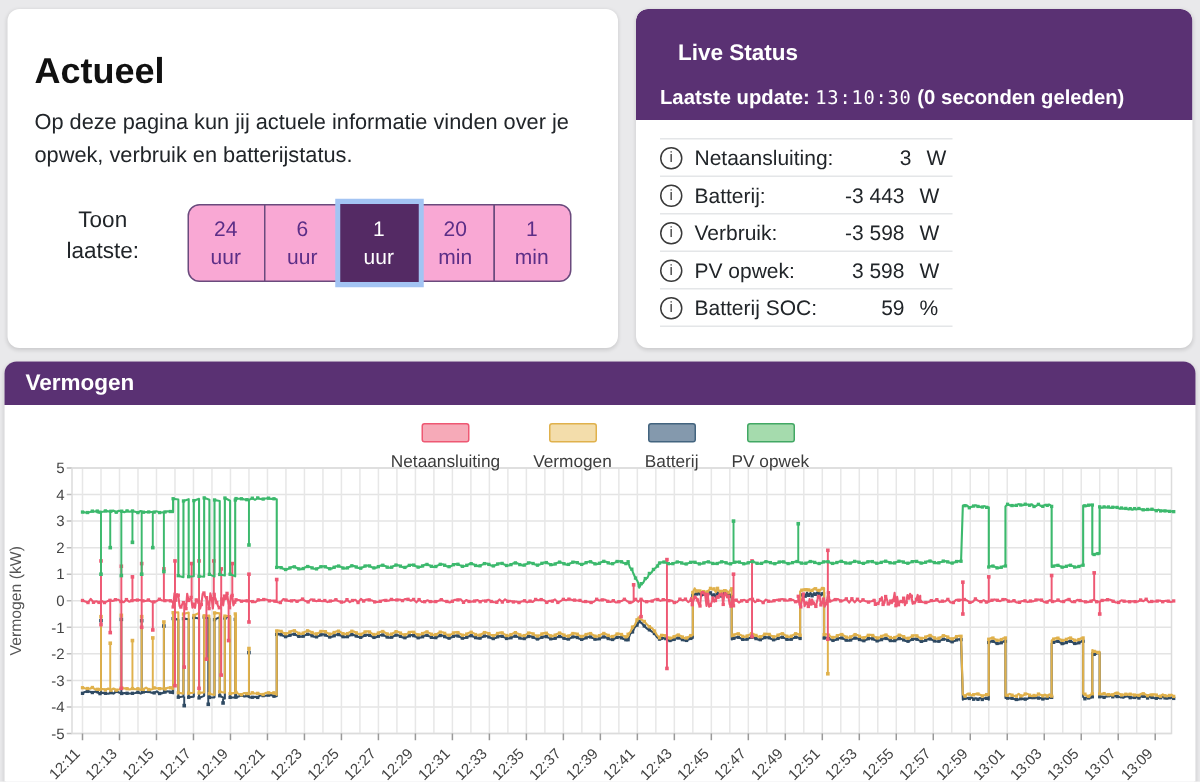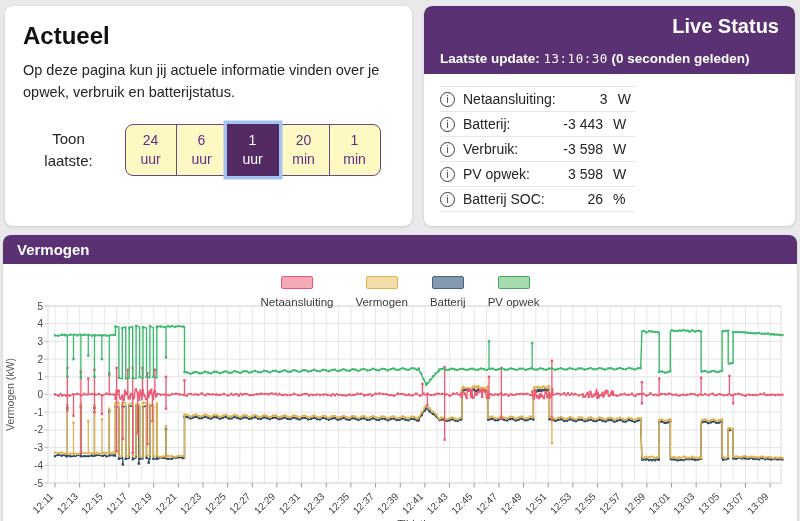--- a/index.html
+++ b/index.html
@@ -4,35 +4,35 @@
 <style>
   * { box-sizing: border-box; }
   html,body { margin:0; padding:0; background:#e9e9eb; font-family:"Liberation Sans",sans-serif; color:#212529; }
   .page { width:800px; height:521px; overflow:hidden; }
 
   .top-row { display:flex; gap:12px; padding:6px 5px 0 5px; align-items:stretch; }
   .card { background:#fff; border-radius:8px; box-shadow:0 1px 3px rgba(0,0,0,.14); flex:1 1 0; }
 
   
   .actueel { padding:14px 18px 18px 18px; }
-  .actueel h1 { font-size:24px; margin:2px 0 10px 0; color:#111; }
+  .actueel h1 { font-size:24px; margin:14px 0 10px 0; color:#111; }
   .actueel p { font-size:14.5px; line-height:1.5; margin:0; }
-  .toon-row { display:flex; align-items:center; justify-content:center; gap:24px; margin-top:20px; }
+  .toon-row { display:flex; justify-content:center; gap:24px; margin-top:20px; }
   .toon-label { font-size:15px; text-align:center; line-height:1.45; width:64px; }
   .btn-group { display:flex; }
-  .range-btn { width:52px; height:52px; background:#fef9c3; border:1px solid #6a4a7d; margin-left:-1px;
+  .range-btn { width:52px; height:52px; background:#f9a8d4; border:1px solid #6a4a7d; margin-left:-1px;
                color:#5c2e87; font-family:inherit; font-size:14px; line-height:1.35; padding:0; cursor:pointer; }
   .range-btn:first-child { border-radius:8px 0 0 8px; margin-left:0; }
   .range-btn:last-child { border-radius:0 8px 8px 0; }
   .range-btn.selected { background:#542a64; color:#fff; box-shadow:0 0 0 3.5px #a3c4f3; position:relative; z-index:2; border-color:#542a64; }
 
   
   .status { display:flex; flex-direction:column; overflow:hidden; }
   .status-header { background:#5a3173; color:#fff; padding:9px 16px 8px 16px; border-radius:8px 8px 0 0; }
-  .status-header h2 { margin:0; font-size:20px;text-align:right; }
+  .status-header h2 { margin:12px; font-size:15px; }
   .update-line { font-size:13.5px; font-weight:bold; margin-top:13px; }
   .update-time { font-family:"DejaVu Sans Mono",monospace; font-weight:normal; font-size:12.5px; letter-spacing:.5px; }
   .status-body { padding:12px 16px 14px 16px; flex:1; }
   .status-table { width:195px; }
   .status-row { display:flex; align-items:center; padding:4px 0; border-bottom:1px solid #e4e6e8; font-size:14px; }
   .status-row:first-child { border-top:1px solid #e4e6e8; }
   .info-icon { width:15px; height:15px; border:1.2px solid #3a3a3a; border-radius:50%; color:#3a3a3a;
                display:inline-flex; align-items:center; justify-content:center; font-size:10px; margin-right:8px; flex:0 0 auto; }
   .status-label { font-weight:normal; flex:1; }
   .status-value { min-width:52px; text-align:right; }
@@ -118,21 +118,21 @@
           </div>
           <div class="status-row">
             <span class="info-icon">i</span>
             <span class="status-label">PV opwek:</span>
             <span class="status-value">3 598</span>
             <span class="status-unit">W</span>
           </div>
           <div class="status-row">
             <span class="info-icon">i</span>
             <span class="status-label">Batterij SOC:</span>
-            <span class="status-value">26</span>
+            <span class="status-value">59</span>
             <span class="status-unit">%</span>
           </div>
         </div>
       </div>
     </div>
   </div>
 
   <div class="chart-card">
     <div class="chart-header">
       <h2>Vermogen</h2>

